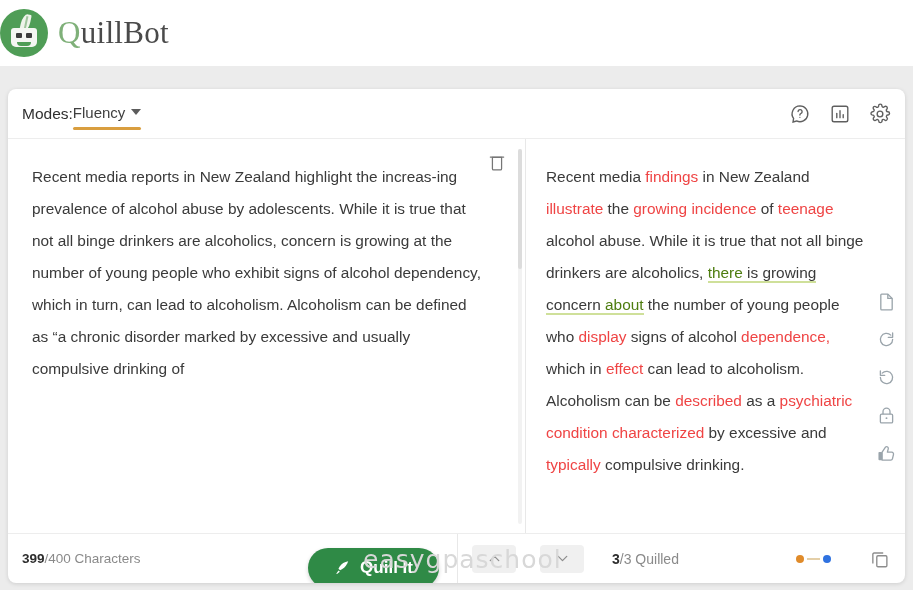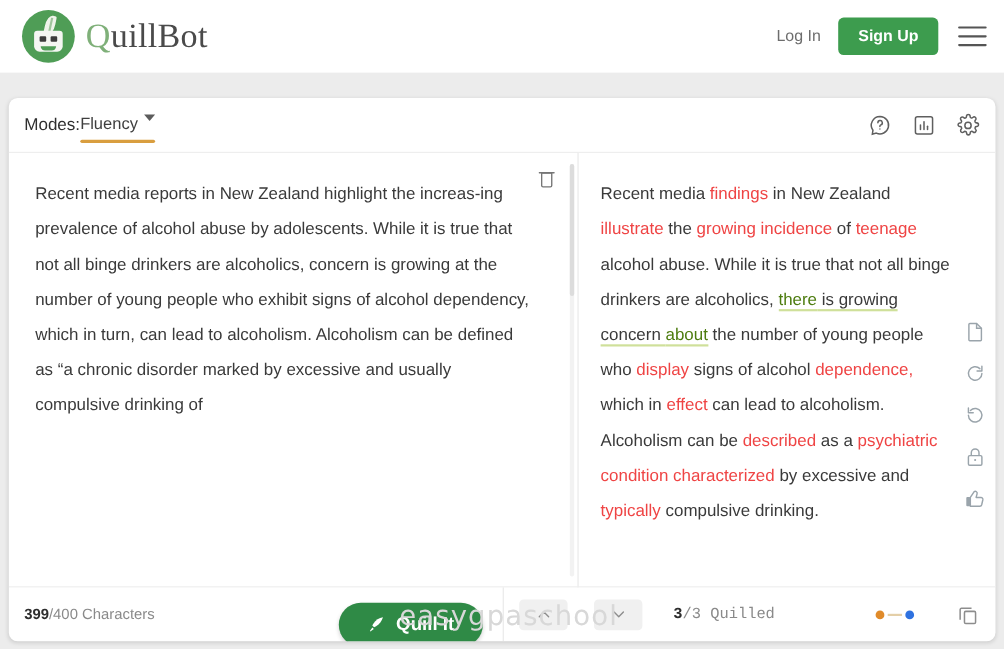--- a/index.html
+++ b/index.html
@@ -14,21 +14,21 @@
     overflow: hidden;
     position: relative;
   }
 
   
   .header {
     height: 66px;
     background: #ffffff;
     display: flex;
     align-items: center;
-    padding: 0 16px 0 20px;
+    padding: 0 16px 0 0;
     box-sizing: border-box;
     position: relative;
   }
   .brand {
     display: flex;
     align-items: center;
     gap: 10px;
   }
   .logo-circle {
     width: 48px;
@@ -155,21 +155,21 @@
     position: relative;
   }
   .modes-label {
     font-size: 15.5px;
     color: #2f2f2f;
     margin-right: 0;
   }
   .mode-current {
     position: relative;
     display: flex;
-    align-items: flex-start;
+    align-items: center;
     gap: 6px;
     cursor: pointer;
     padding-bottom: 3px;
   }
   .mode-current-text {
     font-size: 15px;
     color: #3f3f3f;
   }
   .caret {
     width: 0; height: 0;
@@ -402,21 +402,20 @@
     display: block;
   }
   .bottom-right {
     flex: 1;
     display: flex;
     align-items: center;
     gap: 24px;
     padding: 0 14px 0 14px;
     box-sizing: border-box;
     height: 100%;
-    font-family: Liberation Mono, monospace;
   }
   .nav-btn {
     width: 44px;
     height: 28px;
     background: #f0f0f0;
     border: none;
     border-radius: 4px;
     display: flex;
     align-items: center;
     justify-content: center;
@@ -453,29 +452,20 @@
 <div class="header">
   <div class="brand">
     <div class="logo-circle">
       <div class="logo-quill"></div>
       <div class="logo-head"></div>
       <div class="logo-eye l"></div>
       <div class="logo-eye r"></div>
       <div class="logo-mouth"></div>
     </div>
     <div class="brand-name"><span class="q">Q</span><span>uillBot</span></div>
-  </div>
-  <div class="header-right">
-    <span class="login-link">Log In</span>
-    <button class="signup-btn">Sign Up</button>
-    <div class="hamburger">
-      <span></span>
-        <span></span>
-        <span></span>
-    </div>
   </div>
 </div>
 
 <div class="card">
 
   <div class="modes-bar">
     <span class="modes-label">Modes:</span>
 
     <div class="mode-current">
       <span class="mode-current-text">Fluency</span>

